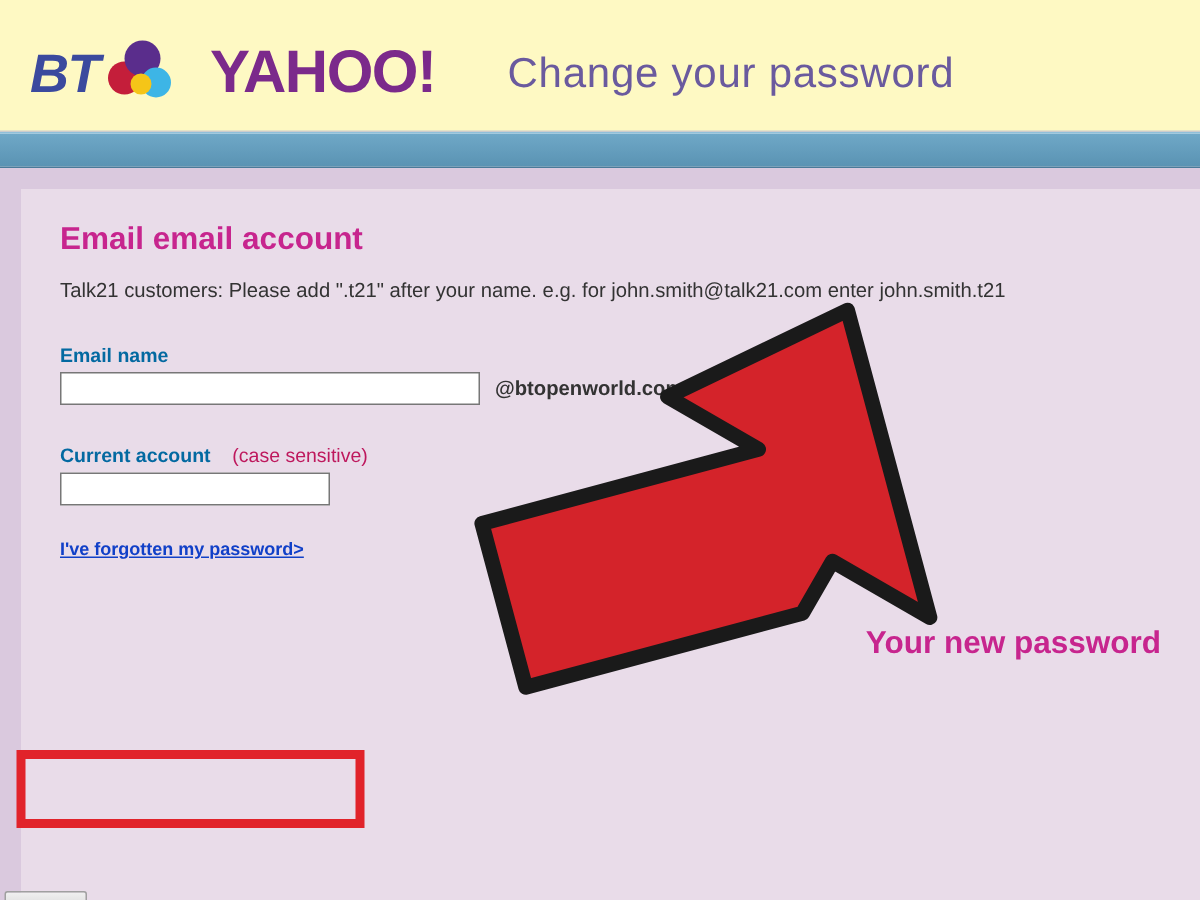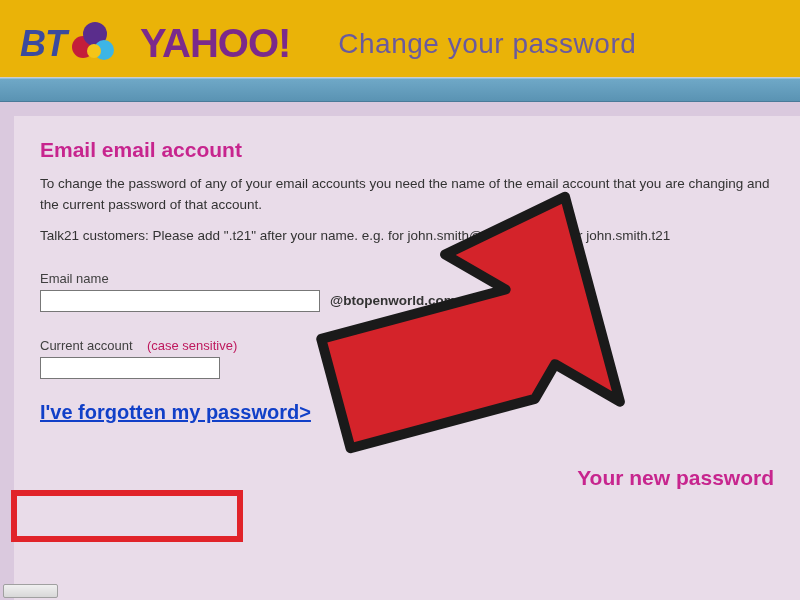--- a/index.html
+++ b/index.html
@@ -1,20 +1,20 @@
 <!DOCTYPE html>
 <html><head>
 <meta charset="utf-8">
 <style>
   * { box-sizing: border-box; margin: 0; padding: 0; }
   html, body { width: 800px; height: 600px; overflow: hidden; font-family: Verdana, Arial, sans-serif; background: #fff; }
   
   .header {
-    background: #eab308;
-    height: 78px;
+    background: #fef9c3;
+    height: 88px;
     padding: 10px 20px 0 20px;
     display: flex;
     align-items: center;
     gap: 20px;
     border-bottom: 1px solid #ccc;
   }
   .bt-logo {
     display: flex;
     align-items: center;
     gap: 6px;
@@ -81,22 +81,22 @@
     margin-bottom: 12px;
   }
   .body-text {
     font-size: 13.5px;
     color: #333;
     line-height: 1.55;
     margin-bottom: 10px;
   }
   .field-label {
     font-size: 13px;
-    font-weight: 400;
-    color: #404040;
+    font-weight: 700;
+    color: #0369a1;
     display: inline-block;
     margin-top: 10px;
     margin-bottom: 4px;
     text-align: center;
   }
   .field-note {
     font-size: 13px;
     color: #be185d;
     font-weight: 400;
     margin-left: 10px;
@@ -115,21 +115,21 @@
     padding: 2px 4px;
     font-size: 13px;
   }
   #email-input { width: 280px; }
   #pwd-input { width: 180px; }
   
   .email-row { display:flex; align-items:center; }
   
   .link {
     color: #1140c8;
-    font-size: 20px;
+    font-size: 12px;
     font-weight: 700;
     text-decoration: underline;
     display: inline-block;
     margin-top: 22px;
   }
   
   .highlight-box {
     position: absolute;
     border: 6px solid #e1232a;
     background: rgba(255,255,255,0);
@@ -179,21 +179,20 @@
   <span class="page-title">Change your password</span>
 </div>
 
 <div class="top-bar"></div>
 
 <div class="content-wrap">
   <div class="panel">
 
     <h2 class="section">Email email account</h2>
 
-    <p class="body-text">To change the password of any of your email accounts you need the name of the email account that you are changing and the current password of that account.</p>
     <p class="body-text">Talk21 customers: Please add ".t21" after your name. e.g. for john.smith@talk21.com enter john.smith.t21</p>
 
     <div style="margin-top:14px;">
       <span class="field-label">Email name</span>
     </div>
     <div class="email-row">
       <input id="email-input" class="text-input" type="text" style="">
       <span class="suffix-note">
         <b>@btopenworld.com</b><span> or </span><b>@talk21.com</b>
       </span>

